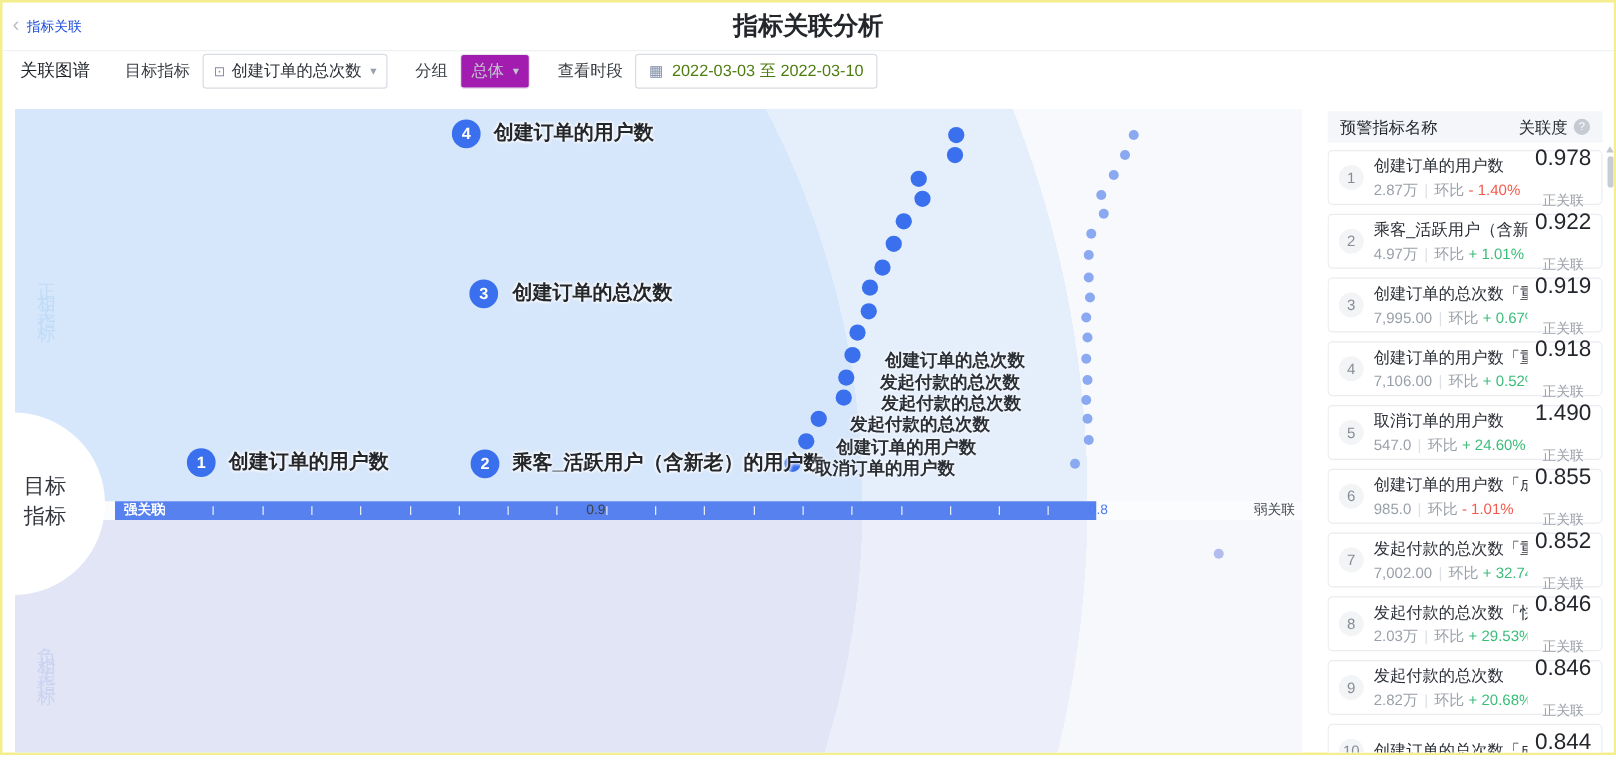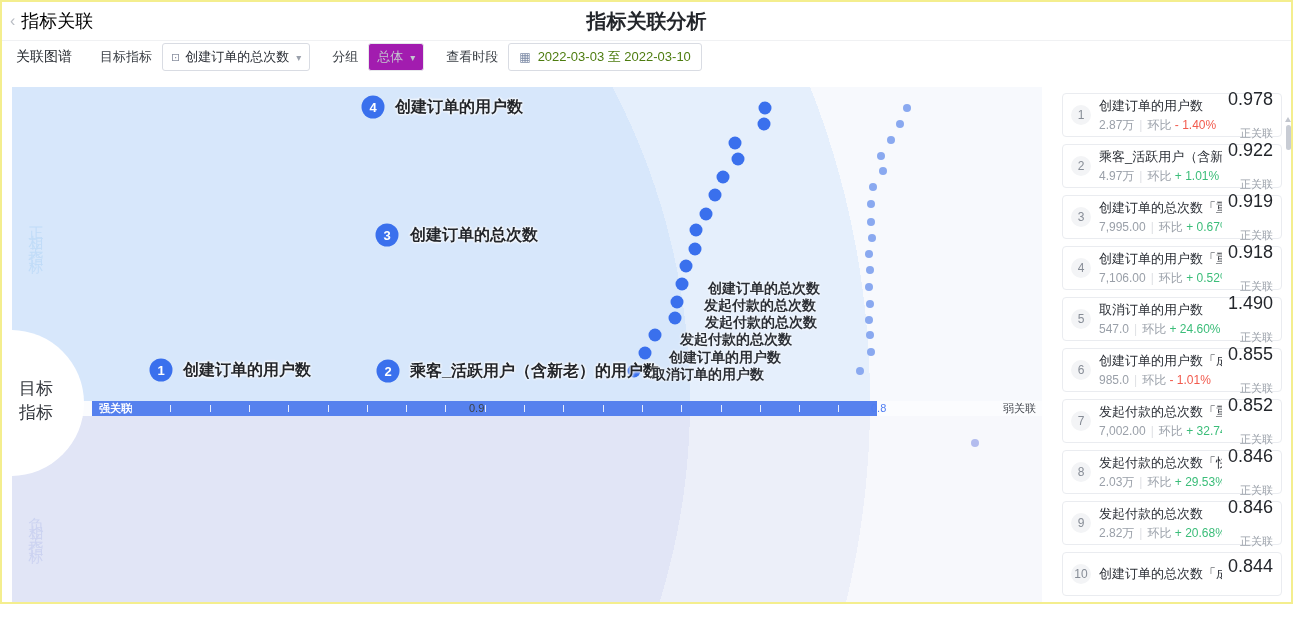--- a/index.html
+++ b/index.html
@@ -3,21 +3,21 @@
 <meta charset="utf-8">
 <style>
   html,body{margin:0;padding:0;background:#fff}
   body{width:1293px;height:618px;font-family:"Liberation Sans","DejaVu Sans",sans-serif;overflow:hidden}
   .app{position:relative;box-sizing:border-box;width:1293px;height:604px;border:2px solid #f4ee8e;background:#fff;overflow:hidden}
 
   
   .top{position:relative;height:38px;border-bottom:1px solid #f0f1f3}
   .back{position:absolute;left:8px;top:0;height:38px;display:flex;align-items:center;cursor:pointer}
   .back .chev{color:#b9bdc4;font-size:16px;margin-right:6px}
-  .back .blabel{font-size:18px;color:#000000}
+  .back .blabel{font-size:11px;color:#1d4ed8}
   .page-title{text-align:center;line-height:38px;font-size:20px;font-weight:700;color:#23262b}
 
   
   .toolbar{height:32px;display:flex;align-items:center;padding-left:14px}
   .tb-tab{font-size:14px;font-weight:400;color:#1f2329;margin-right:28px}
   .tb-label{font-size:13px;color:#3a3f45;margin-right:10px}
   .tb-select{display:flex;align-items:center;height:26px;border:1px solid #d9dce3;border-radius:3px;background:#fff;padding:0 8px;margin-right:22px;cursor:pointer}
   .tb-select .sicon{color:#8a90a0;font-size:11px;margin-right:5px}
   .tb-select .sval{font-size:13px;color:#2b2f36}
   .tb-select .caret{color:#9aa0ab;font-size:10px;margin-left:7px}
@@ -68,21 +68,21 @@
   .cards{margin-top:6px}
   .card{box-sizing:border-box;width:220px;height:44px;margin-bottom:7px;border:1px solid #eaecf0;border-radius:4px;
     background:#fff;display:flex;align-items:center;padding:0 8px;cursor:pointer}
   .badge{flex:none;width:20px;height:20px;border-radius:50%;background:#f3f4f6;color:#868c96;font-size:12px;line-height:20px;text-align:center}
   .mid{flex:1;min-width:0;margin-left:8px}
   .c-title{font-size:13px;color:#2b2f36;white-space:nowrap;overflow:hidden}
   .c-sub{font-size:12px;color:#9aa0a9;margin-top:2px;white-space:nowrap;overflow:hidden}
   .c-sub .pipe{color:#dfe1e5;margin:0 5px}
   .c-sub .up{color:#3bbd79}
   .c-sub .down{color:#f25a4d}
-  .c-right{flex:none;margin-left:6px;text-align:right}
+  .c-right{flex:none;margin-left:6px;text-align:center}
   .c-score{font-size:18px;color:#23262b}
   .c-rel{font-size:11px;color:#9aa0a9;margin-top:16px}
   .sb-arrow{position:absolute;right:0;top:30px;width:0;height:0;border-left:3px solid transparent;border-right:3px solid transparent;border-bottom:5px solid #c2c6ce}
   .sb-thumb{position:absolute;right:0;top:38px;width:5px;height:25px;border-radius:3px;background:#c8ccd4;cursor:pointer}
 </style>
 </head>
 <body>
 
 <div class="app">
 
@@ -199,20 +199,27 @@
         <div class="arc-label" style="left: 696px; top: 193px;">创建订单的总次数</div>
         <div class="arc-label" style="left: 692px; top: 210px;">发起付款的总次数</div>
         <div class="arc-label" style="left: 693px; top: 227px;">发起付款的总次数</div>
         <div class="arc-label" style="left: 668px; top: 244px;">发起付款的总次数</div>
         <div class="arc-label" style="left: 657px; top: 262px;">创建订单的用户数</div>
         <div class="arc-label" style="left: 640px; top: 279px;">取消订单的用户数</div>
       </div>
   </div>
 
   <div class="panel">
+    <div class="panel-header">
+      <span>预警指标名称</span>
+      <span class="ph-right">
+        <span>关联度</span>
+        <span class="info-icon">?</span>
+      </span>
+    </div>
     <div class="cards" id="cardList">
         <div class="card">
           <div class="badge">1</div>
           <div class="mid">
             <div class="c-title">创建订单的用户数</div>
             <div class="c-sub"><span>2.87万</span><span class="pipe">|</span><span>环比 </span><span class="down">- 1.40%</span></div>
           </div>
           <div class="c-right">
             <div class="c-score">0.978</div>
             <div class="c-rel">正关联</div>

